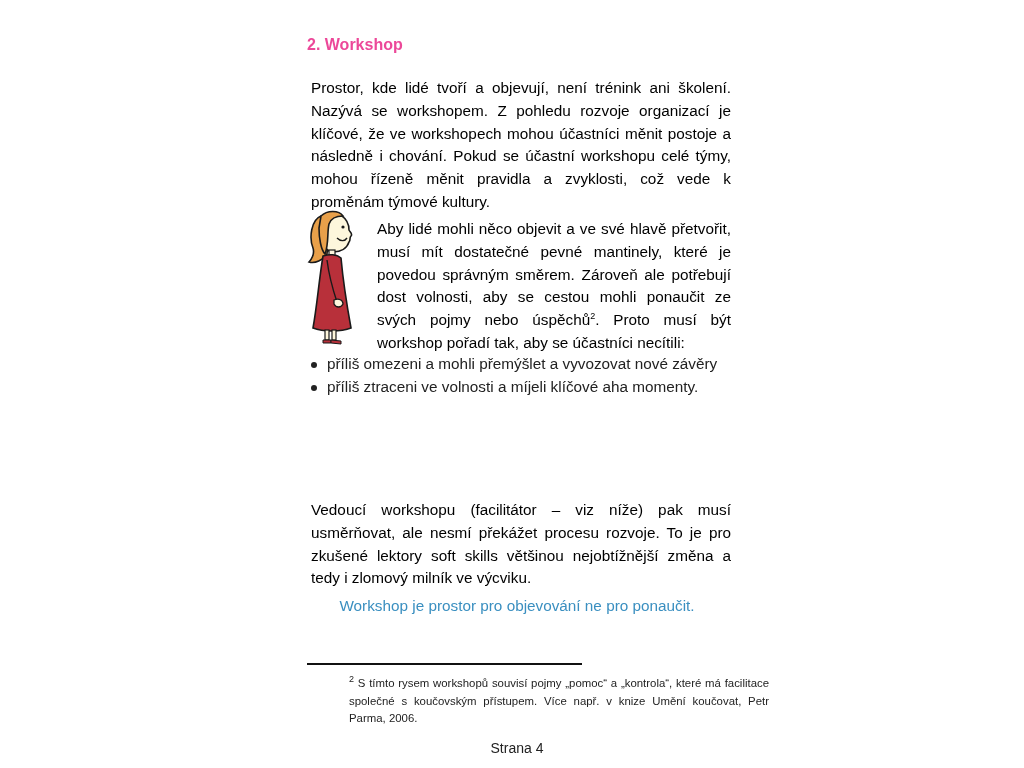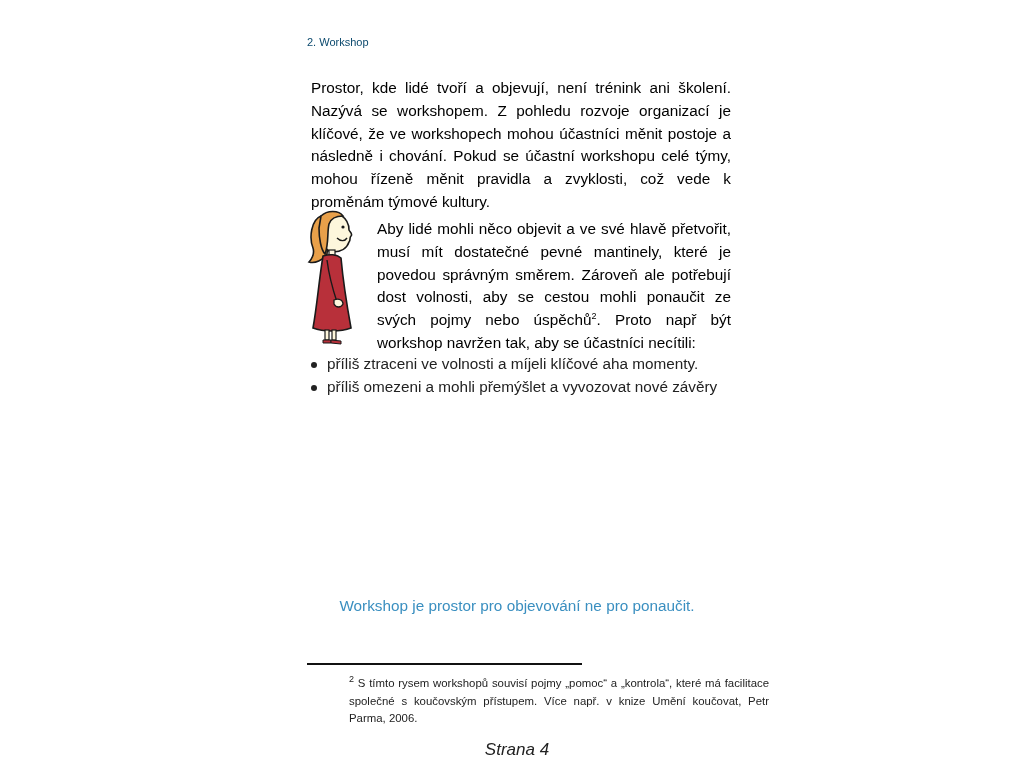--- a/index.html
+++ b/index.html
@@ -19,23 +19,23 @@
       position: absolute;
       left: 307px;
       top: 0;
       width: 420px;
       height: 768px;
     }
     .heading {
       position: absolute;
       left: 0;
       top: 36px;
-      font-size: 11px;
-      font-weight: normal;
-      color: #0c4a6e;
+      font-size: 16px;
+      font-weight: bold;
+      color: #ec4899;
     }
     .para {
       font-size: 15.3px;
       line-height: 22.8px;
       text-align: justify;
       margin: 4px;
       color: #000000;
     }
     .p1 {
       position: absolute;
@@ -133,23 +133,22 @@
     .footnote sup, .p2 sup {
       font-size: 9px;
       line-height: 0;
     }
     .page-number {
       position: absolute;
       left: 0;
       top: 740px;
       width: 420px;
       text-align: center;
-      font-size: 17px;
+      font-size: 14px;
       color: #222;
-      font-style: italic;
     }
   </style>
 </head>
 <body>
 
 <div class="page">
 
   <div class="heading">2. Workshop</div>
 
   <p class="para p1">Prostor, kde lidé tvoří a objevují, není trénink ani školení. Nazývá se workshopem. Z pohledu rozvoje organizací je klíčové, že ve workshopech mohou účastníci měnit postoje a následně i chování. Pokud se účastní workshopu celé týmy, mohou řízeně měnit pravidla a zvyklosti, což vede k proměnám týmové kultury.</p>
@@ -176,35 +175,36 @@
 
         <path d="M27 90 C32 88 36 90 36 94 C34 98 29 98 27 94 Z" fill="#fdf6dc" stroke="#1a1a1a" stroke-width="1.3"></path>
 
         <rect x="18" y="120" width="4" height="10" fill="#fdf6dc" stroke="#1a1a1a" stroke-width="1.2"></rect>
         <rect x="25" y="120" width="4" height="10" fill="#fdf6dc" stroke="#1a1a1a" stroke-width="1.2"></rect>
 
         <path d="M16 130 L24 130 L24 133 L16 133 Z" fill="#b8303a" stroke="#1a1a1a" stroke-width="1"></path>
         <path d="M24 130 L34 131 L34 134 L24 133 Z" fill="#b8303a" stroke="#1a1a1a" stroke-width="1"></path>
       </svg>
     </div>
-    <p class="para p2"><span>Aby lidé mohli něco objevit a ve své hlavě přetvořit, musí mít dostatečné pevné mantinely, které je povedou správným směrem. Zároveň ale potřebují dost volnosti, aby se cestou mohli ponaučit ze svých pojmy nebo úspěchů</span><sup>2</sup><span>. Proto např být workshop navržen tak, aby se účastníci necítili:</span></p>
+    <p class="para p2"><span>Aby lidé mohli něco objevit a ve své hlavě přetvořit, musí mít dostatečné pevné mantinely, které je povedou správným směrem. Zároveň ale potřebují dost volnosti, aby se cestou mohli ponaučit ze svých pojmy nebo úspěchů</span><sup>2</sup><span>. Proto musí být workshop pořadí tak, aby se účastníci necítili:</span></p>
   </div>
 
   <ul class="bullets">
+    <li>
+      <span class="bullet-dot"></span>
+      <span>příliš omezeni a mohli přemýšlet a vyvozovat nové závěry</span>
+    </li>
     <li>
       <span class="bullet-dot"></span>
       <span>příliš ztraceni ve volnosti a míjeli klíčové aha momenty.</span>
     </li>
-    <li>
-      <span class="bullet-dot"></span>
-      <span>příliš omezeni a mohli přemýšlet a vyvozovat nové závěry</span>
-    </li>
   </ul>
 
 
+  <p class="para p4">Vedoucí workshopu (facilitátor – viz níže) pak musí usměrňovat, ale nesmí překážet procesu rozvoje. To je pro zkušené lektory soft skills většinou nejobtížnější změna a tedy i zlomový milník ve výcviku.</p>
 
   <div class="quote">Workshop je prostor pro objevování ne pro ponaučit.</div>
 
   <div class="footnote-rule"></div>
 
   <div class="footnote"><sup>2</sup><span> S tímto rysem workshopů souvisí pojmy „pomoc“ a „kontrola“, které má facilitace společné s koučovským přístupem. Více např. v knize Umění koučovat, Petr Parma, 2006.</span></div>
 
   <div class="page-number">Strana 4</div>
 
 </div>

